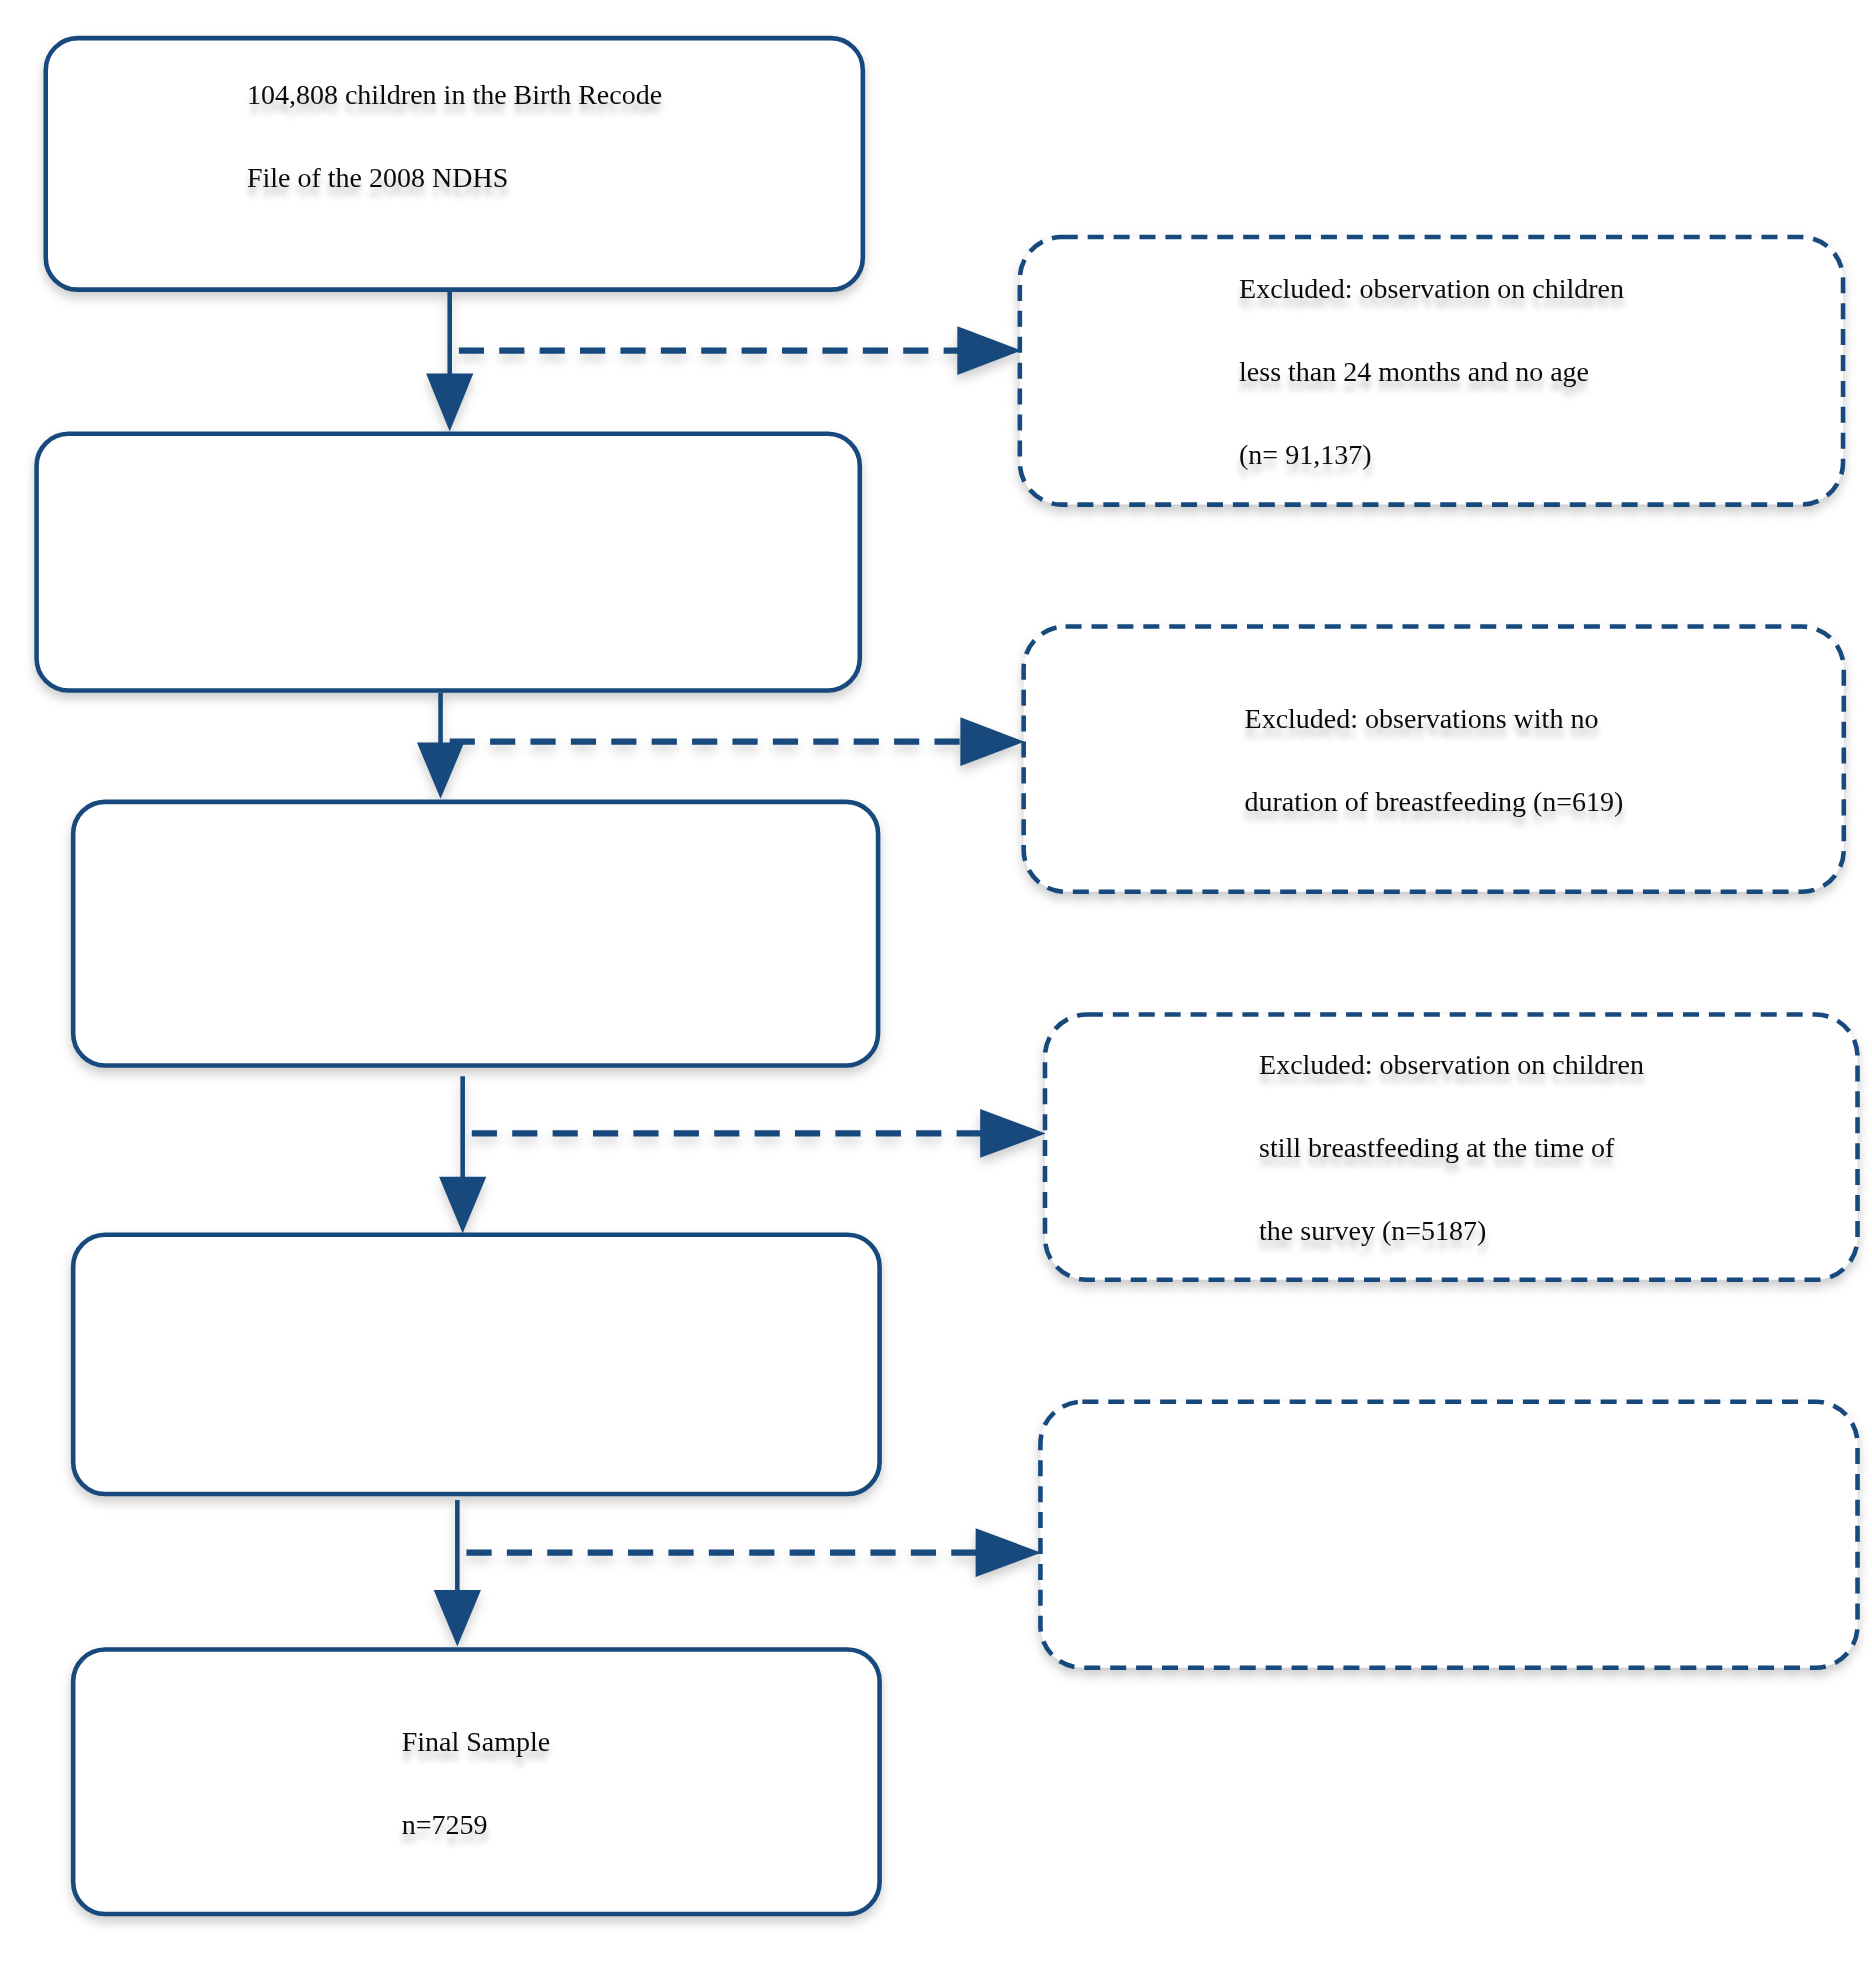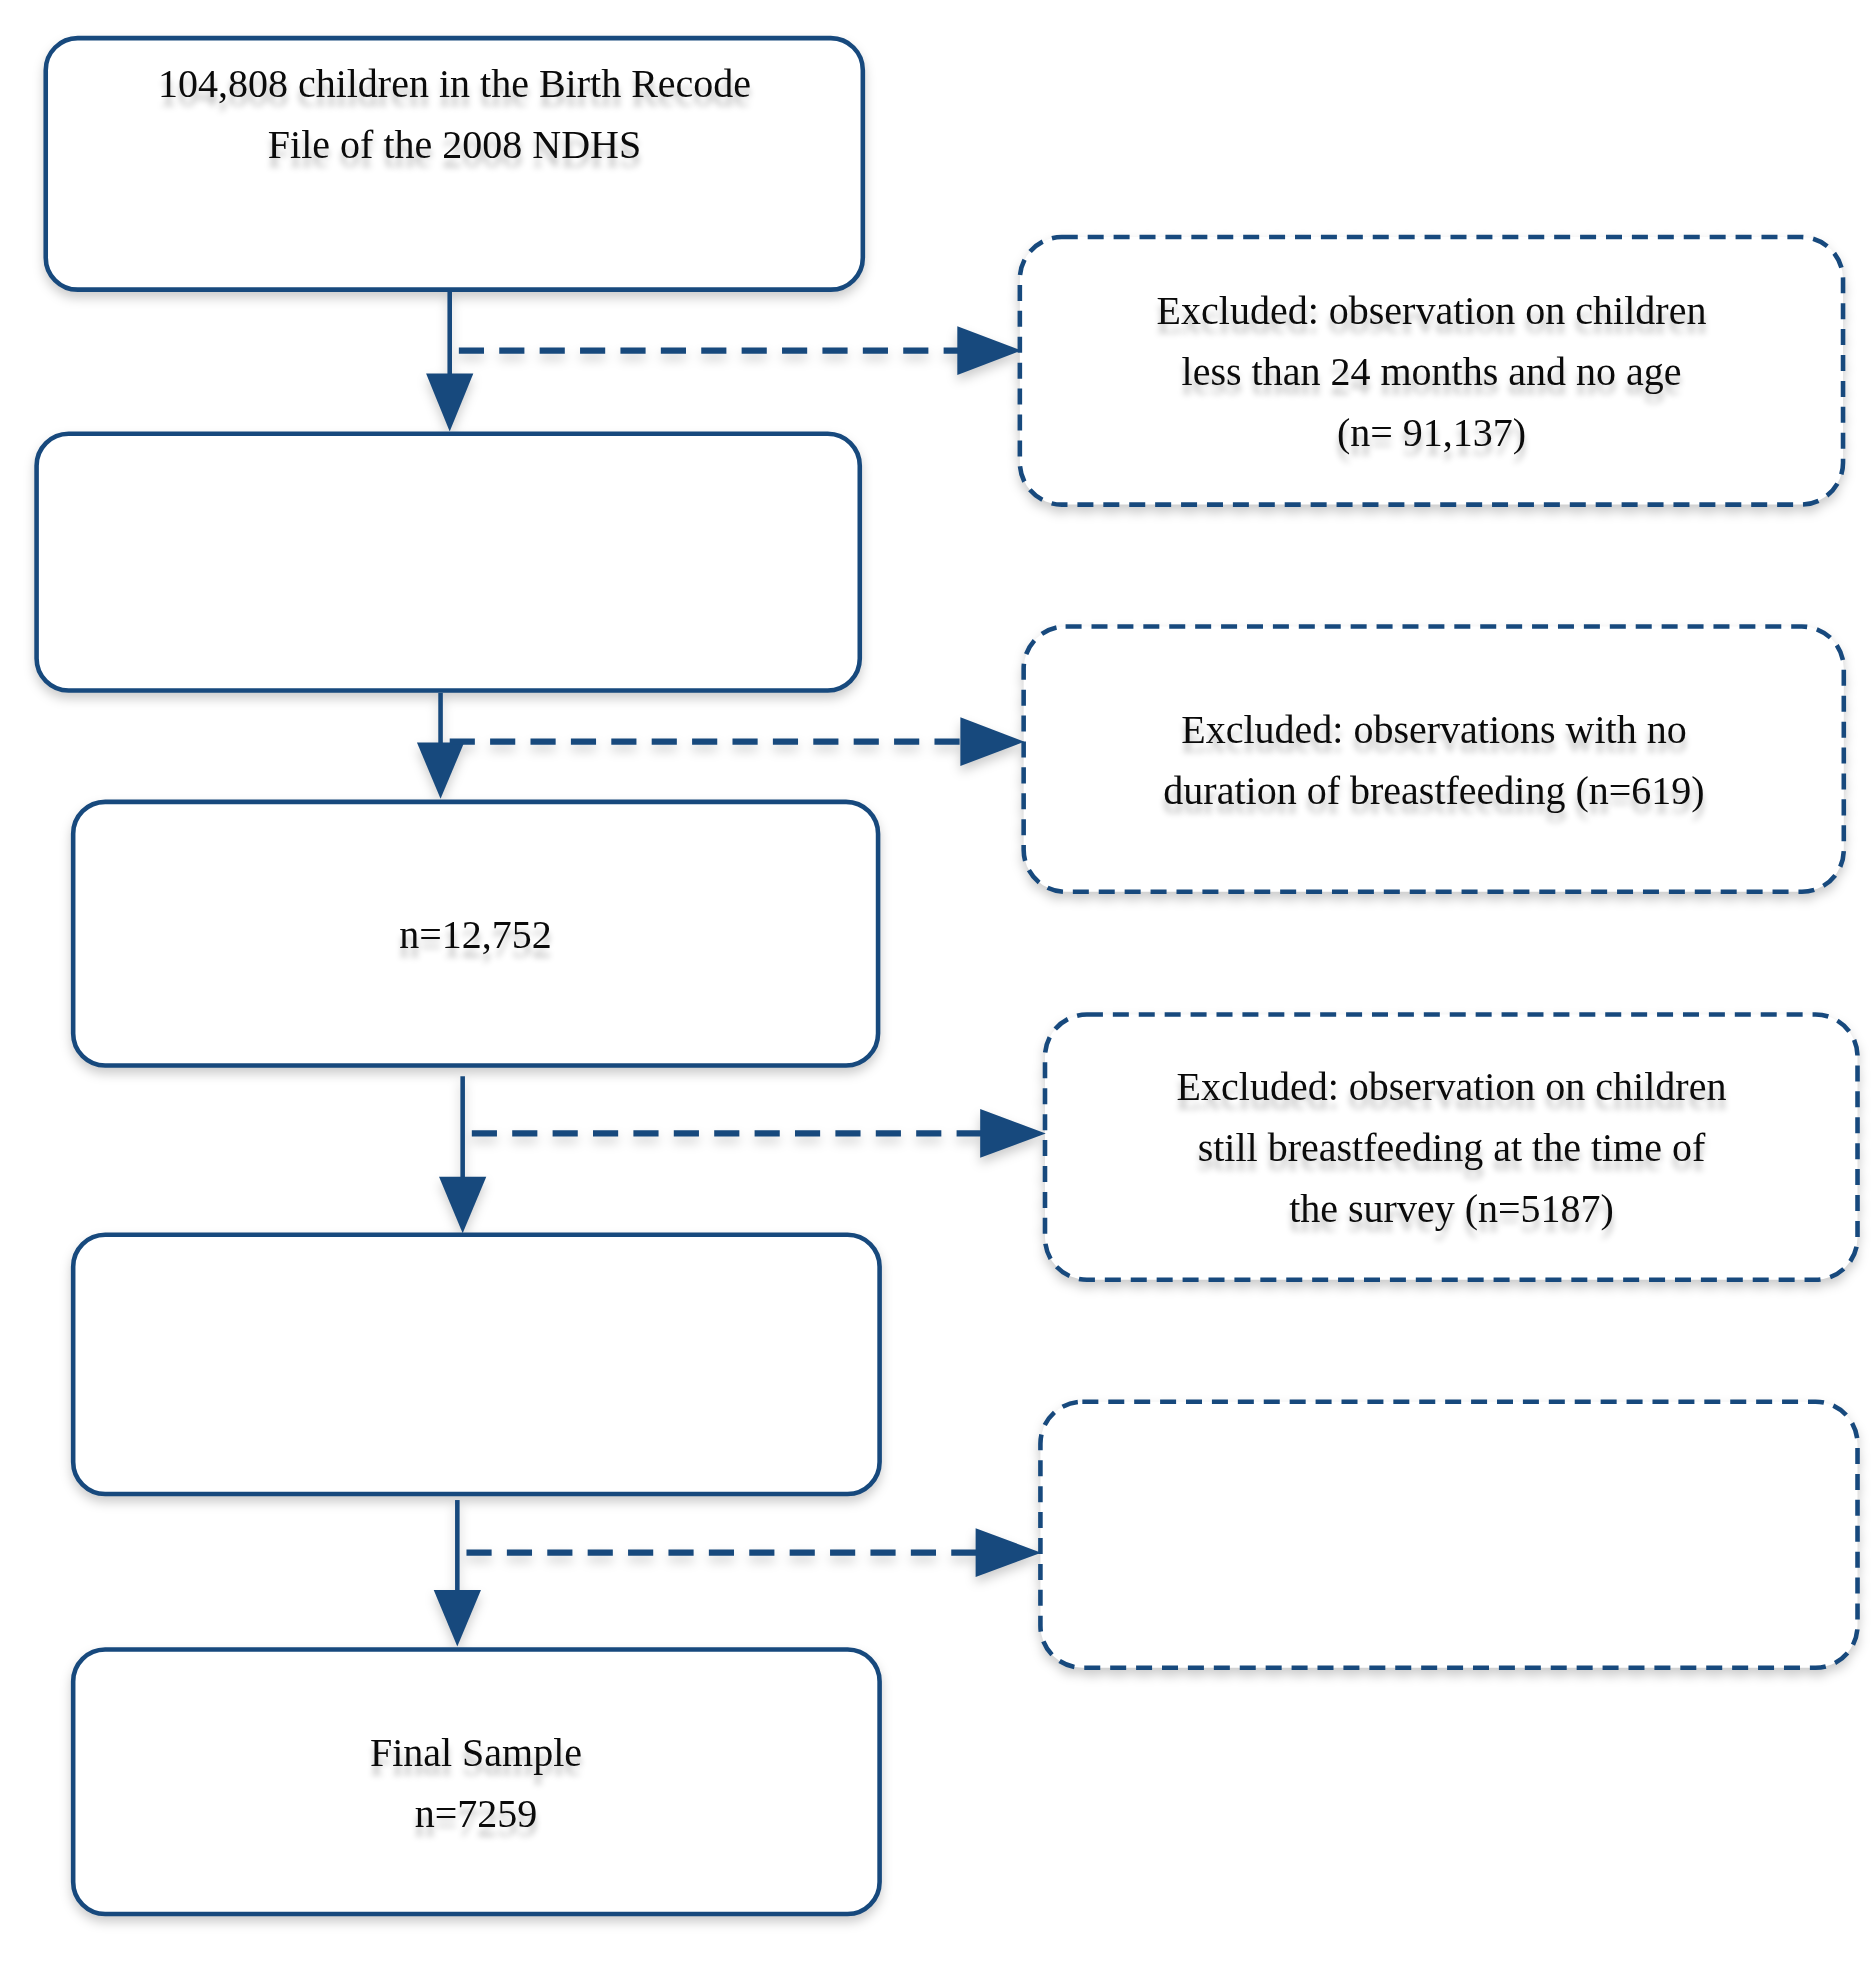--- a/index.html
+++ b/index.html
@@ -24,23 +24,22 @@
     height: 1965px;
     filter: drop-shadow(0 6.9px 5.3px rgba(0,0,0,0.20));
   }
   .node-text {
     position: absolute;
     display: flex;
     flex-direction: column;
     align-items: center;
     justify-content: center;
     box-sizing: border-box;
-    text-align: center;
-    font-size: 40px;
-    line-height: 61px;
+    font-size: 28px;
+    line-height: 83px;
     white-space: pre-wrap;
     text-shadow: 0 9.1px 6.9px rgba(0,0,0,0.28);
     z-index: 2;
   }
   .node-text.top-aligned {
     justify-content: flex-start;
   }
   
   .t-b1 { left: 46px;   top: 38px;   width: 817px; height: 252px; padding-top: 15.2px; }
   .t-b2 { left: 37px;   top: 434px;  width: 823px; height: 257px; padding-top: 32px; }
@@ -127,21 +126,20 @@
     <g>
       <line class="h-dash" x1="612" y1="2037" x2="1282" y2="2037"></line>
       <polygon class="arrow-head" points="1280,2005 1280,2069 1366,2037"></polygon>
     </g>
   </svg>
 
   <div class="node-text top-aligned t-b1">104,808 children in the Birth Recode
 File of the 2008 NDHS</div>
 
 
-  <div class="node-text t-b3">n=12,752</div>
 
 
   <div class="node-text t-b5">Final Sample
 n=7259</div>
 
   <div class="node-text t-e1">Excluded: observation on children
 less than 24 months and no age
 (n= 91,137)</div>
 
   <div class="node-text t-e2">Excluded: observations with no

